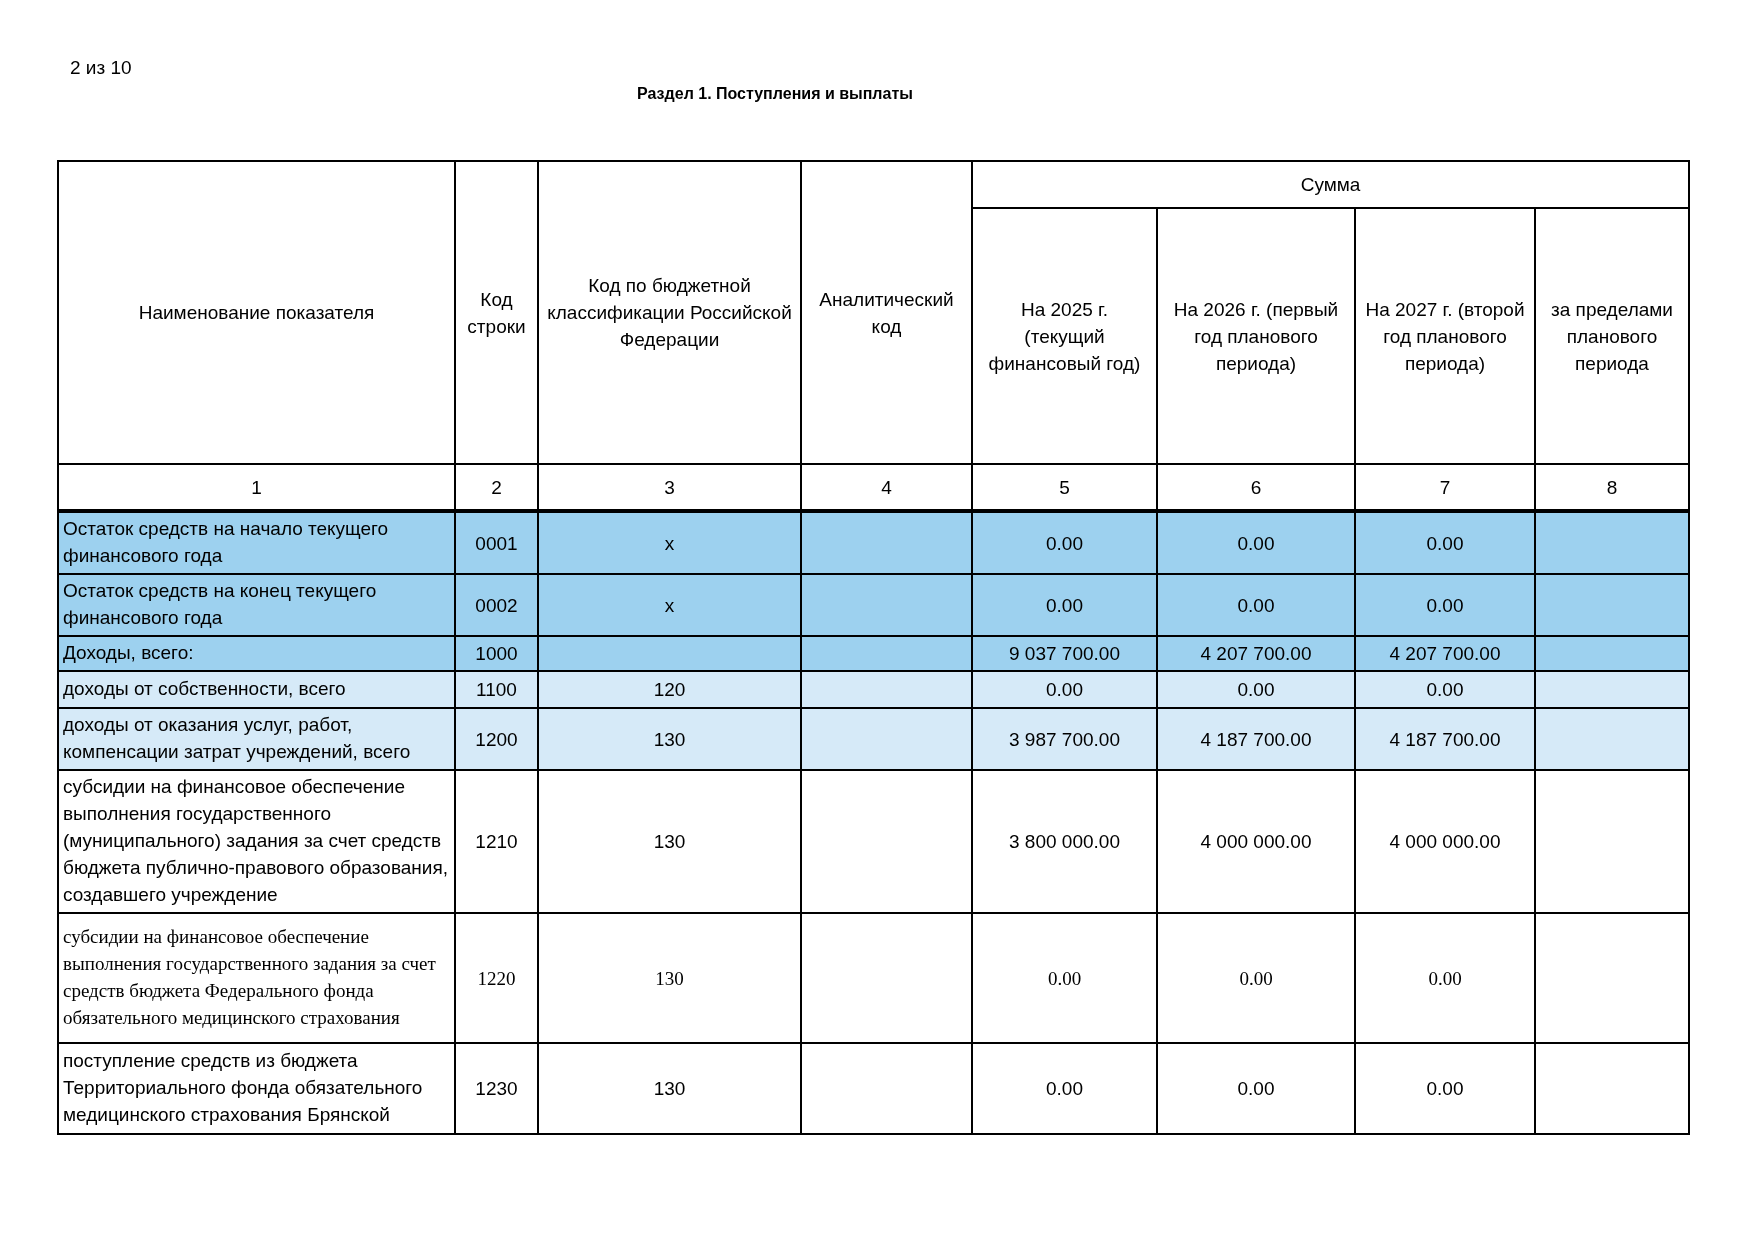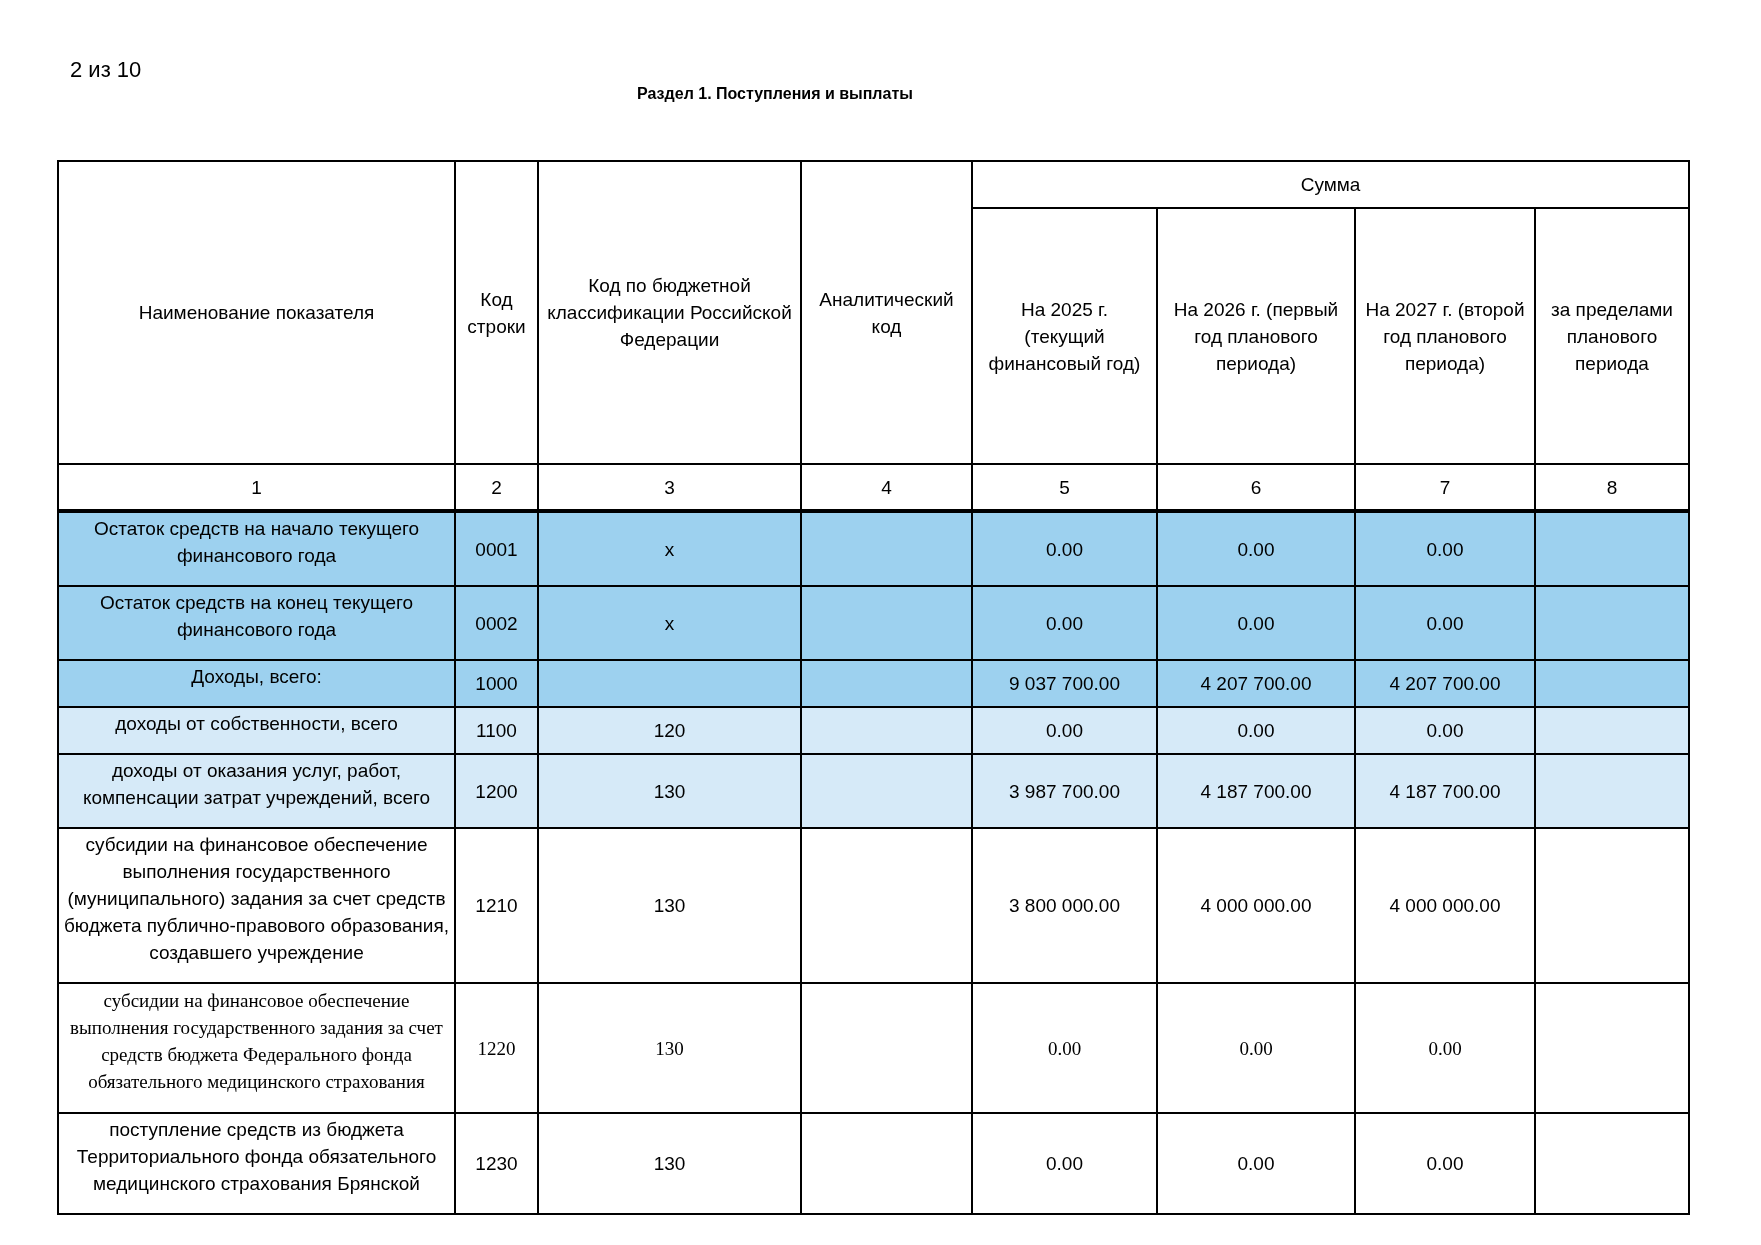--- a/index.html
+++ b/index.html
@@ -13,21 +13,21 @@
     position: relative;
     width: 1761px;
     height: 1245px;
     background: #ffffff;
     overflow: hidden;
   }
   .page-indicator {
     position: absolute;
     left: 70px;
     top: 57px;
-    font-size: 22px;
+    font-size: 19px;
     white-space: nowrap;
   }
   .page-title {
     position: absolute;
     left: 0;
     top: 85px;
     width: 1550px;
     text-align: center;
     font-size: 16px;
     font-weight: bold;
@@ -52,21 +52,21 @@
     overflow: hidden;
   }
   
   tr.sum-row     { height: 47px; }
   tr.head-row    { height: 256px; }
   tr.num-row     { height: 47px; }
   tr.num-row th  { border-bottom-width: 4px; }
   thead th       { border-bottom-width: 3px; margin-top: 16px; }
   
   tbody td { border-top-width: 3px; border-bottom-width: 3px; line-height: 26px; }
-  tbody td.name-cell { text-align: center; padding: 2px 4px 16px 4px; }
+  tbody td.name-cell { text-align: left; padding: 2px 4px 4px 4px; }
   tr.rh-57   { height: 57px; }
   tr.rh-40   { height: 24px; }
   tr.rh-37   { height: 37px; }
   tr.rh-150  { height: 120px; }
   tr.rh-130  { height: 130px; font-family: Liberation Serif, serif; }
   tr.rh-91   { height: 91px; }
   tr.shade-dark  td { background: var(--row-dark, #9DD1EF); }
   tr.shade-light td { background: var(--row-light, #D6EAF8); }
 </style>
 </head>

